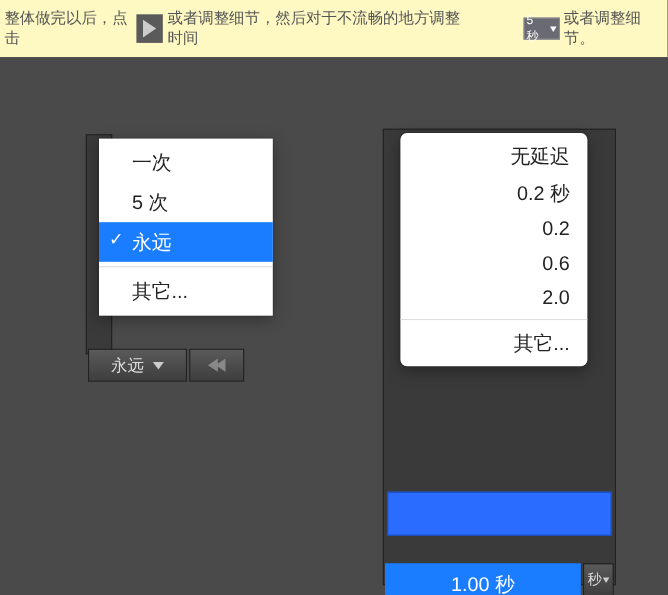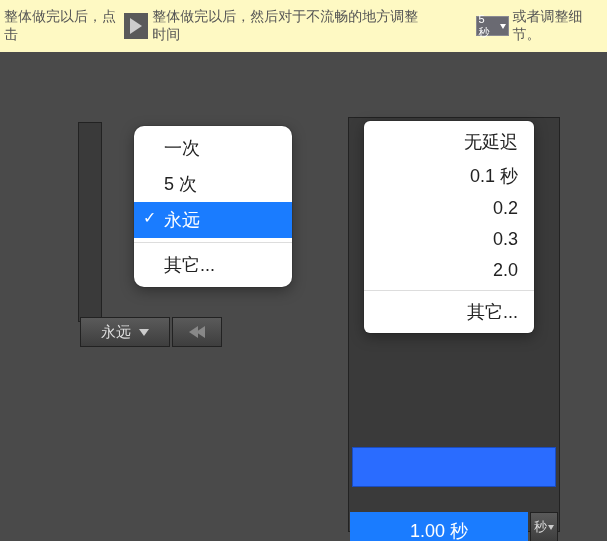--- a/index.html
+++ b/index.html
@@ -62,25 +62,24 @@
       height: 200px;
       background: #3a3a3a;
       border: 1px solid #222;
     }
     .loop-menu {
       position: absolute;
       left: 12px;
       top: 4px;
       width: 158px;
       background: #fff;
-      border-radius: 10px;
+      border-radius: 0;
       box-shadow: 0 4px 14px rgba(0,0,0,0.35), 0 0 0 1px rgba(0,0,0,0.1);
       padding: 4px 0;
       z-index: 10;
-      margin-left: 44px;
     }
     .menu-item {
       padding: 6px 16px 6px 30px;
       font-size: 18px;
       color: #222;
       position: relative;
       cursor: pointer;
     }
     .menu-item.selected {
       background: #1a7cff;
@@ -226,21 +225,21 @@
     }
   </style>
 </head>
 <body>
 
 <div class="top-bar">
   <span>整体做完以后，点击</span>
   <span class="play-btn">
     <span class="play-tri"></span>
   </span>
-  <span>整体做完以后，然后对于不流畅的地方调整时间</span>
+  <span>或者调整细节，然后对于不流畅的地方调整时间</span>
   <span class="time-badge">
     <span>5 秒</span>
     <span class="tri tri-down-sm" style="color:#fff"></span>
   </span>
   <span>或者调整细节。</span>
 </div>
 
 <div class="canvas-area">
 
   <div class="left-group">
@@ -263,23 +262,23 @@
       <span class="rewind-tri"></span>
     </div>
   </div>
 
   <div class="right-group">
     <div class="panel-back-right"></div>
     <div class="blue-row"></div>
 
     <div class="delay-menu">
       <div class="delay-item">无延迟</div>
-      <div class="delay-item">0.1 秒</div>
+      <div class="delay-item">0.2 秒</div>
       <div class="delay-item">0.2</div>
-      <div class="delay-item">0.3</div>
+      <div class="delay-item">0.6</div>
       <div class="delay-item">2.0</div>
       <div class="menu-sep"></div>
       <div class="delay-item">其它...</div>
     </div>
 
     <div class="delay-display">1.00 秒</div>
     <div class="delay-dropdown-tail">
       <span>秒</span>
       <span class="tri-down-sm" style="color:#ccc"></span>
     </div>

